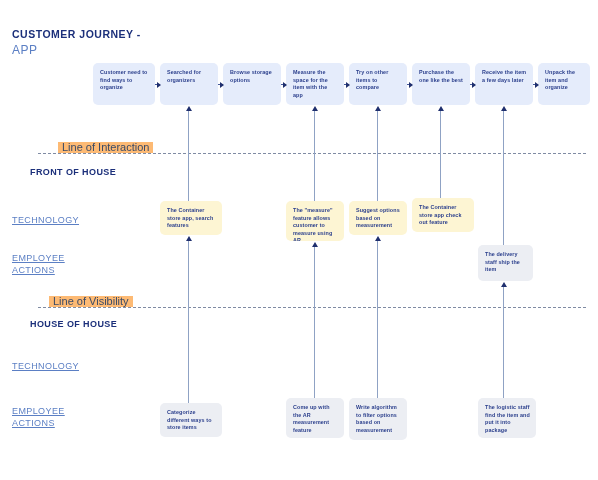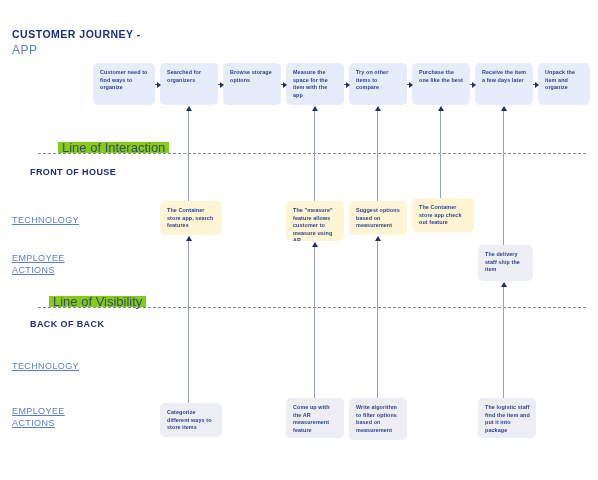--- a/index.html
+++ b/index.html
@@ -66,23 +66,23 @@
   }
 
   
   .sep-line {
     position: absolute;
     height: 0;
     border-top: 1px dashed #7f8ba3;
   }
   .sep-caption {
     position: absolute;
-    font-size: 13px;
+    font-size: 11px;
     color: #3a4a66;
-    background: #84cc16;
+    background: #fdba74;
     padding: 0 4px;
     line-height: 11px;
     white-space: nowrap;
   }
 
   
   .card {
     position: absolute;
     box-sizing: border-box;
     border-radius: 5px;
@@ -143,21 +143,21 @@
 
   <div class="title-block">
     <div class="title-main">CUSTOMER JOURNEY -</div>
     <div class="title-sub">APP</div>
   </div>
 
   <div class="row-label bold" style="left:12px; top:166px;">FRONT OF HOUSE</div>
   <div class="row-label light" style="left:12px; top:214px;">TECHNOLOGY</div>
   <div class="row-label light" style="left:12px; top:252px;">EMPLOYEE
 ACTIONS</div>
-  <div class="row-label bold" style="left:12px; top:318px;">BACK OF BACK</div>
+  <div class="row-label bold" style="left:12px; top:318px;">HOUSE OF HOUSE</div>
   <div class="row-label light" style="left:12px; top:360px;">TECHNOLOGY</div>
   <div class="row-label light" style="left:12px; top:405px;">EMPLOYEE
 ACTIONS</div>
 
   <div class="sep-line" style="left:38px; top:153px; width:548px;"></div>
   <div class="sep-caption" style="left:58px; top:142px;">Line of Interaction</div>
 
   <div class="sep-line" style="left:38px; top:307px; width:548px;"></div>
   <div class="sep-caption" style="left:49px; top:296px;">Line of Visibility</div>
 

